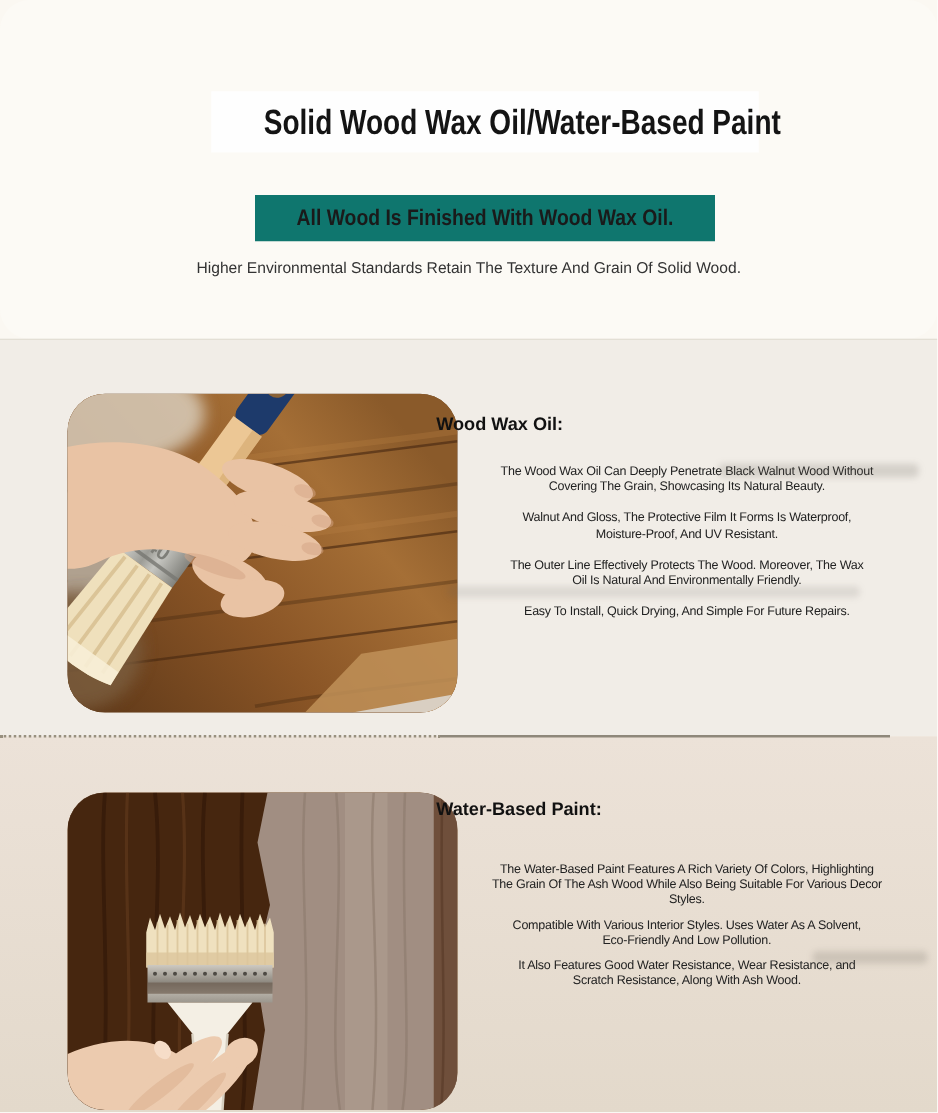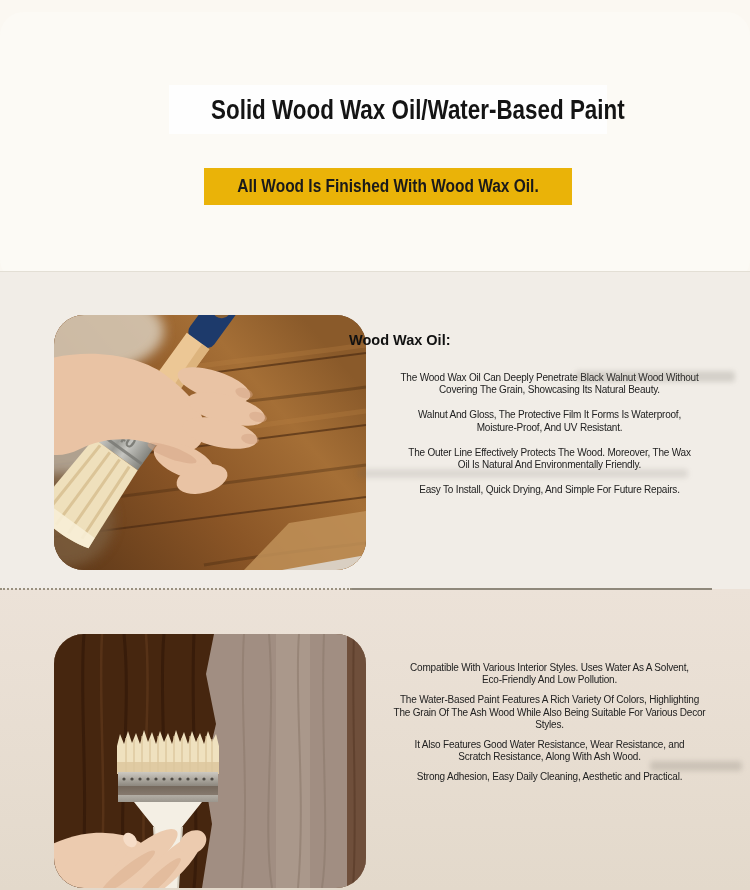--- a/index.html
+++ b/index.html
@@ -1,25 +1,25 @@
 <!DOCTYPE html>
 <html><head>
 <meta charset="utf-8">
 <style>
   html,body{margin:0;padding:0;background:#ffffff;}
   .page{position:relative;width:750px;height:890px;overflow:hidden;
         font-family:"Liberation Sans",sans-serif;color:#1e1e1e;background:#fbf8f2;}
   h1,h2,h3,p{margin:0;padding:0;}
 
   
-  .hero{position:absolute;top:12px;left:0;width:750px;height:271px;background:#fcfaf5;border-radius:24px;}
+  .hero{position:absolute;top:0;left:0;width:750px;height:271px;background:#fcfaf5;border-radius:24px;}
   .title-strip{position:absolute;left:169px;top:73px;width:438px;height:49px;background:#fefefe;}
   .title-strip h1{width:100%;text-align:center;line-height:49px;font-size:28px;font-weight:700;
                   white-space:nowrap;color:#141414;transform:scaleX(.8);transform-origin:48% center;}
-  .subtitle-strip{position:absolute;left:204px;top:156px;width:368px;height:37px;background:#eab308;}
+  .subtitle-strip{position:absolute;left:204px;top:156px;width:368px;height:37px;background:#0f766e;}
   .subtitle-strip h2{width:100%;text-align:center;line-height:37px;font-size:18px;font-weight:700;
                      white-space:nowrap;color:#1a1a1a;transform:scaleX(.86);transform-origin:center;}
   .tagline{position:absolute;top:207px;left:0;width:750px;text-align:center;font-size:12.5px;
            font-weight:400;color:#333;white-space:nowrap;}
 
   
   .sec{position:absolute;left:0;width:750px;}
   .sec1{top:271px;height:318px;background:#f1ede7;border-top:1px solid #e3dfd5;box-sizing:border-box;}
   .sec2{top:589px;height:301px;background:linear-gradient(#ece2d8,#e3d9cb);}
   .divider-dotted{position:absolute;top:588px;left:0;width:352px;height:0;
@@ -54,20 +54,21 @@
 
 <div class="page">
 
   <header class="hero">
     <div class="title-strip">
       <h1>Solid Wood Wax Oil/Water-Based Paint</h1>
     </div>
     <div class="subtitle-strip">
       <h2>All Wood Is Finished With Wood Wax Oil.</h2>
     </div>
+    <p class="tagline">Higher Environmental Standards Retain The Texture And Grain Of Solid Wood.</p>
   </header>
 
   <section class="sec sec1">
 
     <figure class="photo photo1">
       <svg viewBox="0 0 312 255" preserveAspectRatio="none">
         <defs>
           <filter id="blur6" x="-40%" y="-40%" width="180%" height="180%">
               <feGaussianBlur stdDeviation="6"></feGaussianBlur>
             </filter>
@@ -258,28 +259,28 @@
           <g fill="#d9ad8c" opacity=".5">
             <ellipse cx="74" cy="238" rx="34" ry="6" transform="rotate(-38 74 238)"></ellipse>
             <ellipse cx="102" cy="248" rx="34" ry="6" transform="rotate(-44 102 248)"></ellipse>
           </g>
           <ellipse cx="76" cy="206" rx="6" ry="8" fill="#f6ddc8" transform="rotate(-38 76 206)"></ellipse>
         </g>
       </svg>
     </figure>
 
     <div class="copy copy2">
+      <h3>Water-Based Paint:</h3>
       <div class="para-group">
-        <p>Compatible With Various Interior Styles. Uses Water As A Solvent,
-Eco-Friendly And Low Pollution.</p>
         <p>The Water-Based Paint Features A Rich Variety Of Colors, Highlighting
 The Grain Of The Ash Wood While Also Being Suitable For Various Decor
 Styles.</p>
+        <p>Compatible With Various Interior Styles. Uses Water As A Solvent,
+Eco-Friendly And Low Pollution.</p>
         <p>It Also Features Good Water Resistance, Wear Resistance, and
 Scratch Resistance, Along With Ash Wood.</p>
-        <p>Strong Adhesion, Easy Daily Cleaning, Aesthetic and Practical.</p>
       </div>
     </div>
 
     <div class="smudge c"></div>
   </section>
 
 </div>
 
 </body></html>

